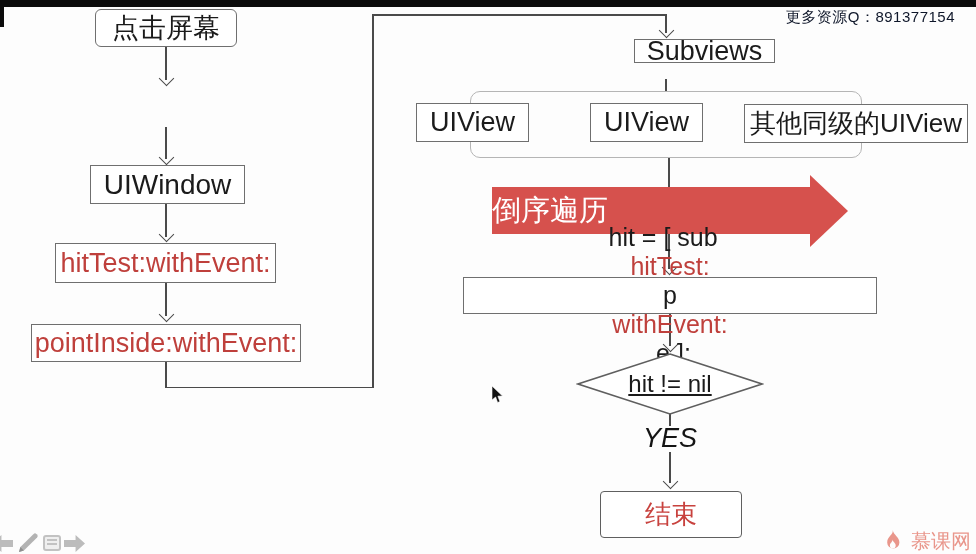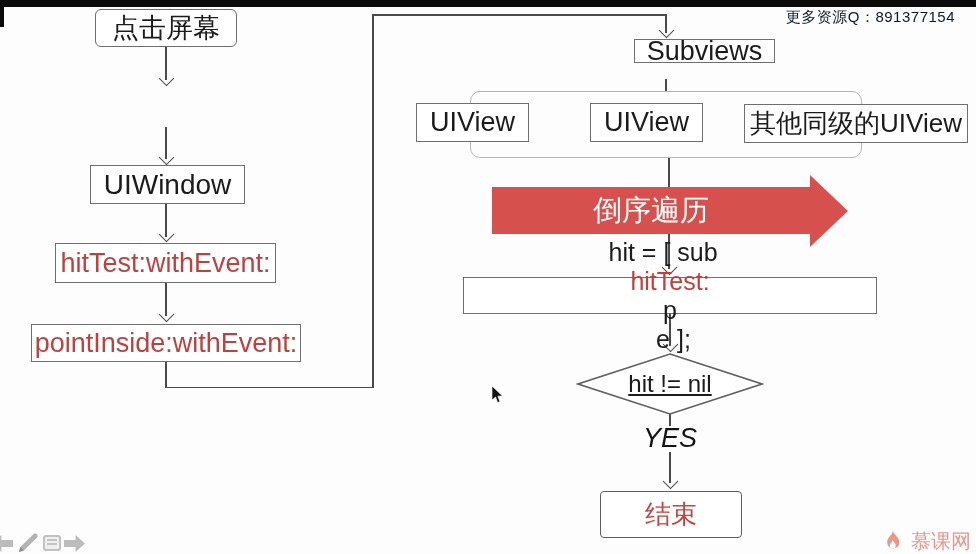--- a/index.html
+++ b/index.html
@@ -26,21 +26,21 @@
   #node-subviews{left:596px;top:39px;width:141px;height:24px;font-size:27px;margin-left:38px;}
   #group-rect{left:470px;top:91px;width:392px;height:67px;background:transparent;border:1.5px solid #b5b5b5;border-radius:10px;z-index:2;}
   #node-uiview1{left:416px;top:103px;width:113px;height:39px;font-size:27px;}
   #node-uiview2{left:590px;top:103px;width:113px;height:39px;font-size:27px;}
   #node-uiview3{left:744px;top:104px;width:224px;height:39px;font-size:26px;}
   #node-hit{left:463px;top:277px;width:414px;height:37px;font-size:25px;white-space:pre;flex-direction:column;}
   #node-end{left:600px;top:491px;width:142px;height:47px;border-radius:4px;border-color:#5f5f5f;font-size:26px;color:#c8423e;}
 
   
   #traverse-arrow{position:absolute;left:492px;top:175px;width:356px;height:72px;z-index:2;}
-  #traverse-arrow .body{position:absolute;left:0;top:12px;width:318px;height:47px;background:#d6514d;display:flex;align-items:center;justify-content:center;color:#fff;font-size:29px;}
+  #traverse-arrow .body{position:absolute;left:0;top:12px;width:318px;height:47px;background:#d6514d;display:flex;align-items:center;color:#fff;font-size:29px;}
   #traverse-arrow .head{position:absolute;left:318px;top:0;width:38px;height:72px;background:#d6514d;clip-path:polygon(0 0,100% 50%,0 100%);}
 
   
   #diamond{position:absolute;left:576px;top:352px;width:188px;height:64px;z-index:3;}
   #diamond .label{position:absolute;left:0;top:0;width:188px;height:64px;display:flex;align-items:center;justify-content:center;font-size:24px;color:#1b1b1b;text-decoration:underline;}
   #yes-label{position:absolute;left:610px;top:423px;width:120px;text-align:center;font-size:27px;font-style:italic;color:#141414;z-index:3;}
 
   
   #watermark{position:absolute;right:21px;top:8px;font-size:15px;letter-spacing:.5px;color:#0f172a;z-index:5;}
   #brand{position:absolute;left:884px;top:528px;display:flex;align-items:center;gap:10px;color:#e9968b;font-size:20px;z-index:5;}
@@ -118,21 +118,21 @@
     <span>UIView</span>
   </div>
   <div id="node-uiview2" class="box">
     <span>UIView</span>
   </div>
   <div id="node-uiview3" class="box">
     <span>其他同级的UIView</span>
   </div>
 
   <div id="node-hit" class="box">
-    <span>hit = [ sub  </span><span class="red">hitTest:</span><span> p </span><span> e ];</span>
+    <span>hit = [ sub  </span><span class="red">hitTest:</span><span> p </span><span class="red">withEvent:</span><span> e ];</span>
   </div>
 
   <div id="diamond">
     <svg width="188" height="64">
       <polygon points="94,2 186,32 94,62 2,32" fill="#ffffff" stroke="#5f5f5f" stroke-width="1.5"></polygon>
     </svg>
     <div class="label">hit != nil</div>
   </div>
 
   <div id="yes-label">YES</div>

